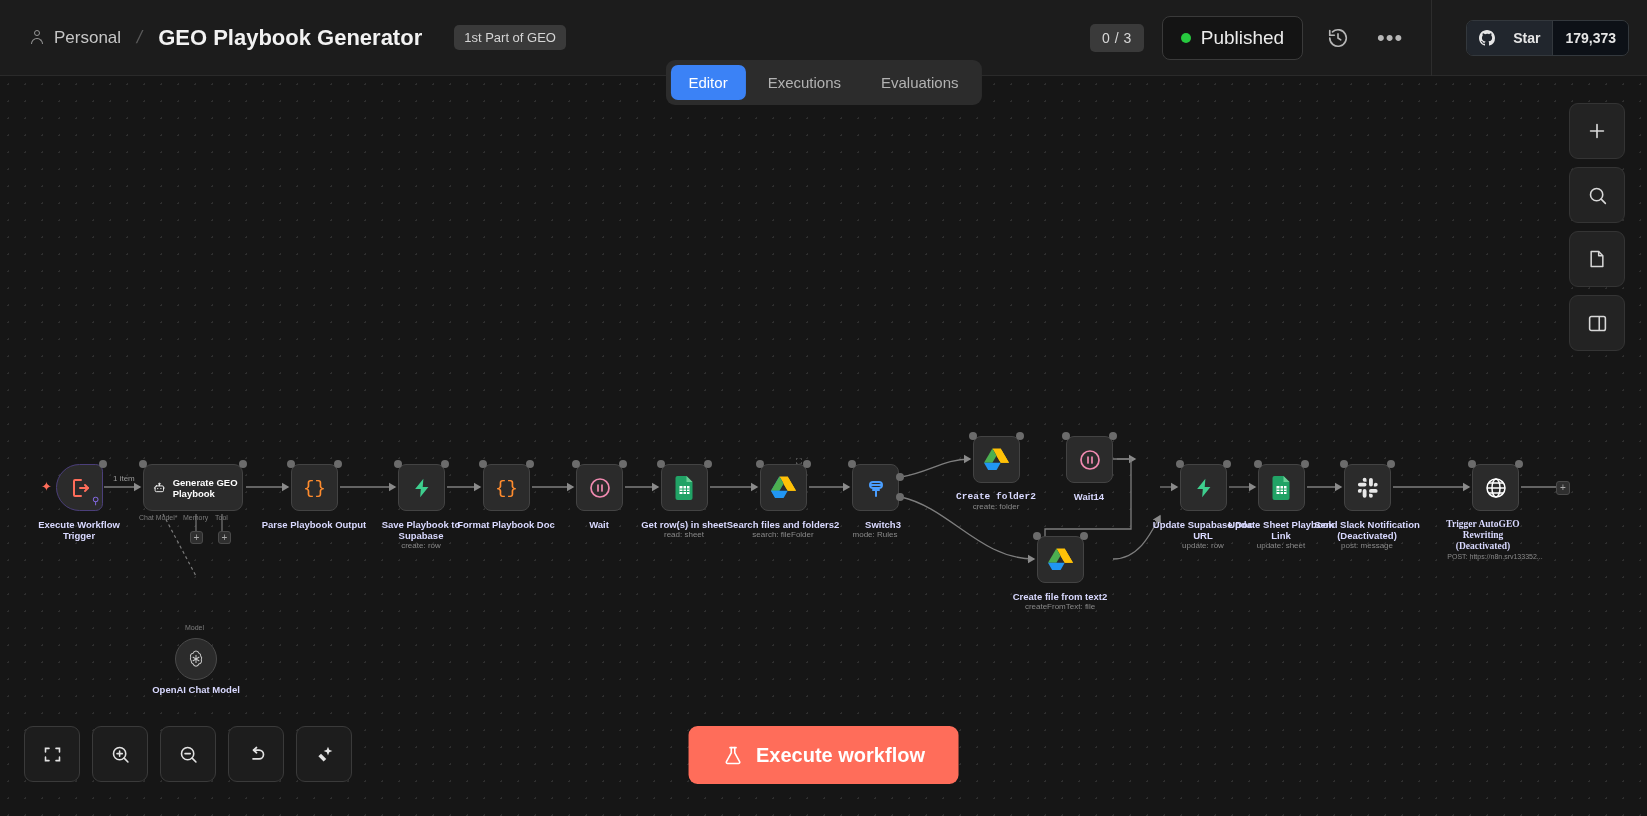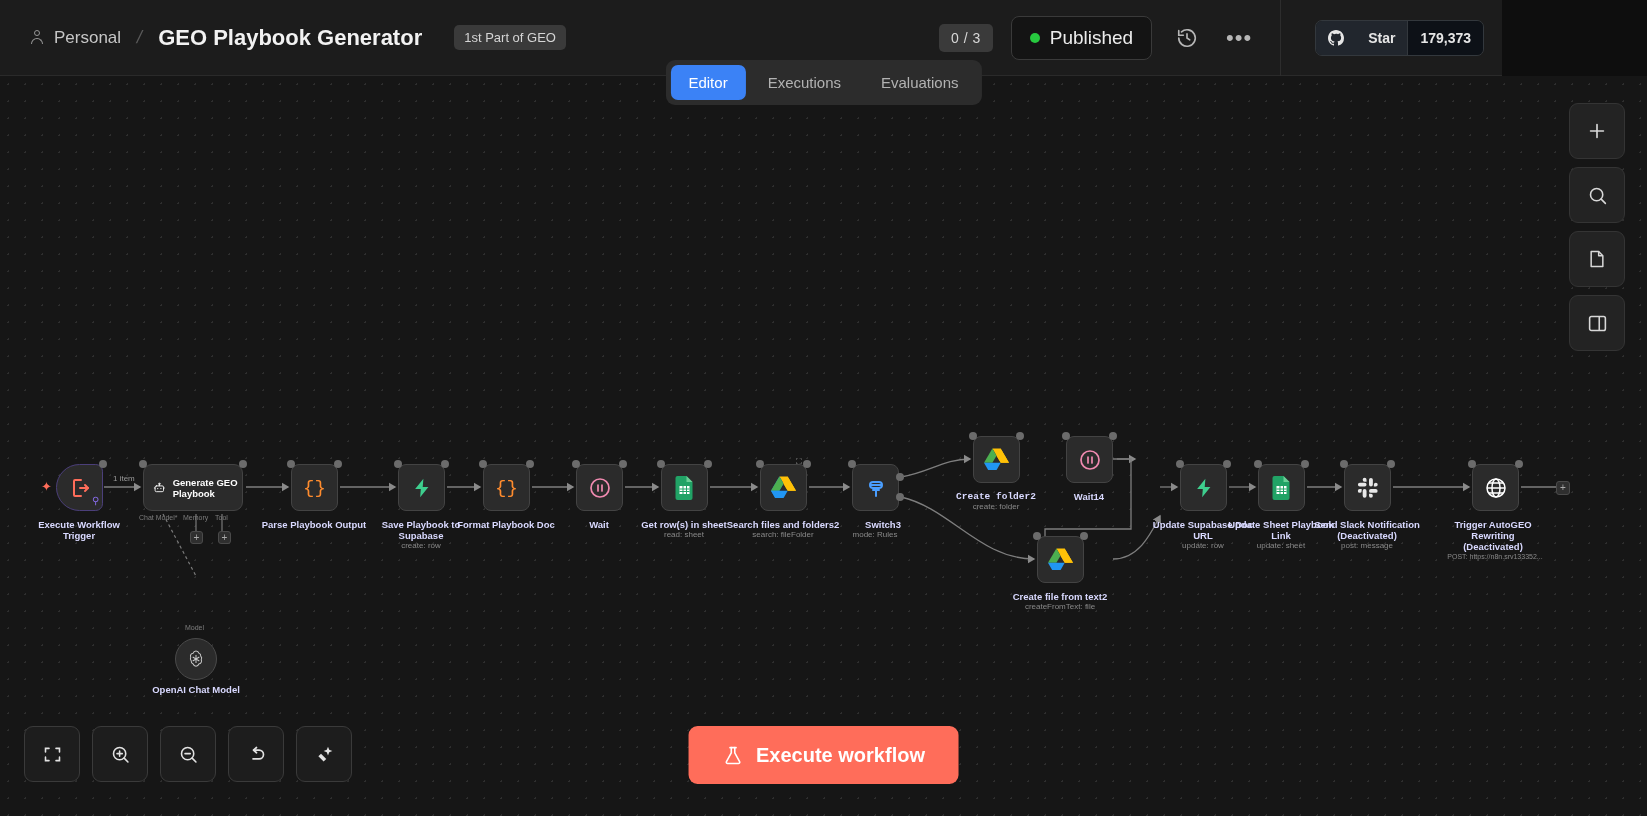--- a/index.html
+++ b/index.html
@@ -6,21 +6,21 @@
   html, body {
     width: 1647px; height: 816px;
     background: #0e0e0e;
     font-family: "Liberation Sans", sans-serif;
     overflow: hidden;
   }
 
   
   .header {
     position: absolute; top: 0; left: 0;
-    width: 1502px; height: 76px;
+    width: 1647px; height: 76px;
     background: #1c1c1c;
     display: flex; align-items: center;
     border-bottom: 1px solid #2a2a2a;
     z-index: 50;
   }
   .hdr-left { display: flex; align-items: center; padding-left: 30px; gap: 10px; flex: 1; }
   .person-icon { width: 14px; height: 15px; position: relative; display: inline-block; opacity: .75; }
   .person-icon .head { position:absolute; top:0; left:4px; width:6px; height:6px; border:1.4px solid #bfbfbf; border-radius:50%; }
   .person-icon .body { position:absolute; bottom:1px; left:1px; width:12px; height:6px; border:1.4px solid #bfbfbf; border-bottom:none; border-radius:6px 6px 0 0; }
   .crumb-personal { color: #c6c6c6; font-size: 17px; }
@@ -43,21 +43,21 @@
   .pub-dot { width: 10px; height: 10px; border-radius: 50%; background: #27c93f; }
   .pub-label { color: #ececec; font-size: 19px; }
   .icon-btn { width: 34px; height: 34px; display: flex; align-items: center; justify-content: center; border-radius: 6px; cursor: pointer; }
   .icon-btn svg { display: block; }
   .dots { color: #b6b6b6; font-size: 22px; line-height: 10px; letter-spacing: 1px; }
   .gh-divider { width: 1px; height: 76px; background: #2d2d2d; margin-left: 6px; }
   .gh-star {
     display: flex; align-items: stretch; border: 1px solid #33383d;
     border-radius: 7px; overflow: hidden; margin-left: 16px; height: 36px;
   }
-  .gh-left { display: flex; align-items: center; gap: 24px; background: #21262d; padding: 0 12px; }
+  .gh-left { display: flex; align-items: center; gap: 18px; background: #21262d; padding: 0 12px; }
   .gh-left span { color: #e6e6e6; font-size: 14px; font-weight: 600; }
   .gh-right { display: flex; align-items: center; background: #0d1117; padding: 0 12px; border-left: 1px solid #33383d; }
   .gh-right span { color: #e6e6e6; font-size: 14px; font-weight: 600; }
 
   
   .tabs {
     position: absolute; top: 60px; left: 50%; transform: translateX(-50%);
     background: #2c2c2c; border-radius: 9px; padding: 5px;
     display: flex; gap: 4px; z-index: 60;
   }
@@ -468,21 +468,21 @@
   <div class="node-wrap" style="left:1472px; top:388px;">
     <div class="node">
       <svg width="24" height="24" viewBox="0 0 24 24" fill="none" stroke="#ffffff" stroke-width="1.5">
         <circle cx="12" cy="12" r="9"></circle>
           <ellipse cx="12" cy="12" rx="4" ry="9"></ellipse>
           <path d="M3 12h18M4.6 7h14.8M4.6 17h14.8"></path>
       </svg>
     </div>
     <span class="port" style="left:-4px;"></span>
     <span class="port" style="left:43px;"></span>
-    <div class="node-label" style="top:55px; left:21px;">Trigger AutoGEO
+    <div class="node-label" style="top:55px; left:11px;font-family:Liberation Serif, serif;">Trigger AutoGEO
 Rewriting
 (Deactivated)</div>
     <div class="node-sub" style="top:88px; left:23px; font-size:7px;">POST: https://n8n.srv133352...</div>
   </div>
 
   <span class="plus-sm" style="left:1556px; top:405px; width:14px; height:14px;">+</span>
 
   <div class="right-tools">
     <div class="rt-btn">
       <svg width="22" height="22" viewBox="0 0 24 24" stroke="#d8d8d8" stroke-width="1.8" stroke-linecap="round">

